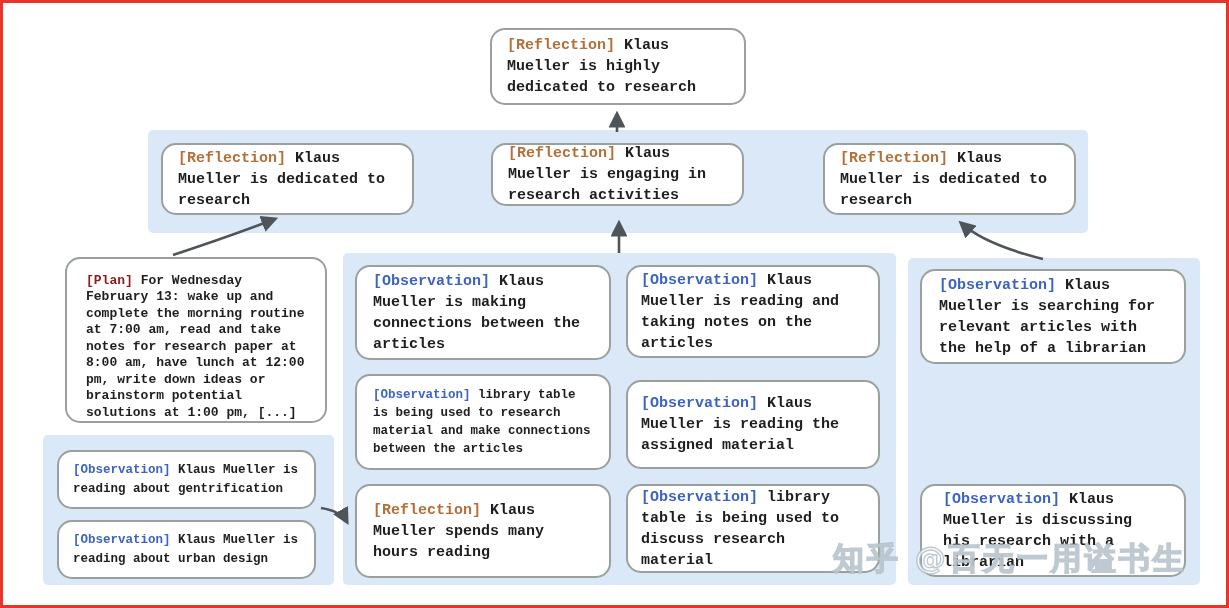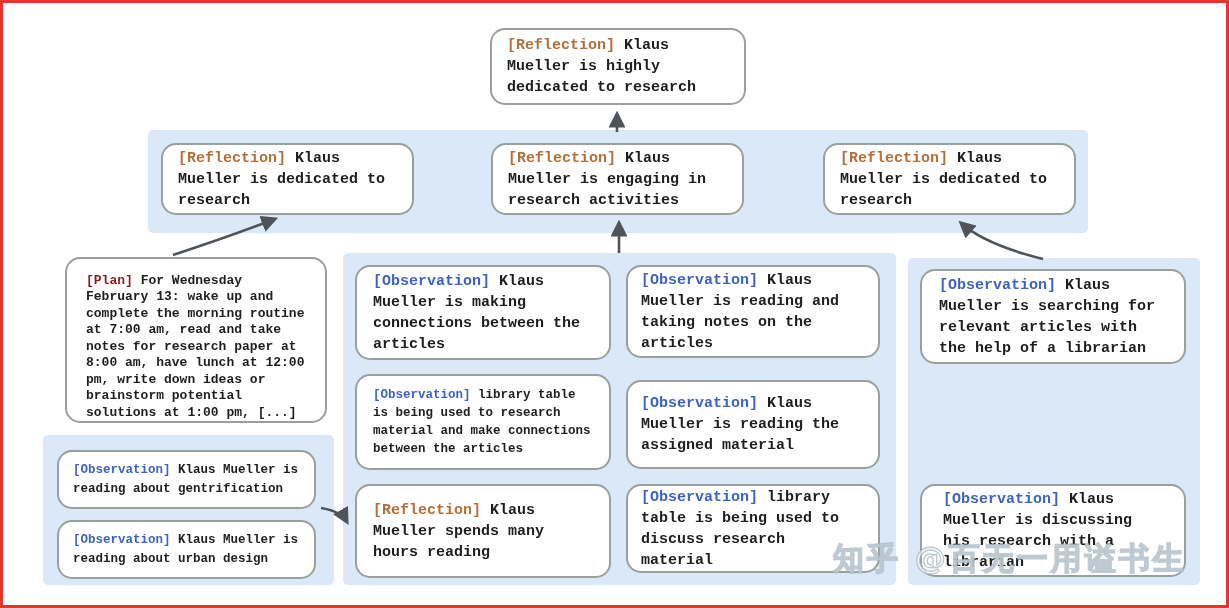--- a/index.html
+++ b/index.html
@@ -52,21 +52,21 @@
     <path d="M318 505 Q338 508 344 519" stroke="#4e545a" stroke-width="2.6" fill="none" marker-end="url(#ah)"></path>
   </svg>
 
   <div class="node main" style="left:487px;top:25px;width:256px;height:77px;padding:0 15px">
     <div class="txt"><span class="t-ref">[Reflection]</span> <span>Klaus Mueller is highly dedicated to research</span></div>
   </div>
 
   <div class="node main" style="left:158px;top:140px;width:253px;height:72px;padding:0 15px">
     <div class="txt"><span class="t-ref">[Reflection]</span> <span>Klaus Mueller is dedicated to research</span></div>
   </div>
-  <div class="node main" style="left:488px;top:140px;width:253px;height:72px;padding:0 15px">
+  <div class="node main" style="left:488px;top:140px;width:253px;height:63px;padding:0 15px">
     <div class="txt"><span class="t-ref">[Reflection]</span> <span>Klaus Mueller is engaging in research activities</span></div>
   </div>
   <div class="node main" style="left:820px;top:140px;width:253px;height:72px;padding:0 15px">
     <div class="txt"><span class="t-ref">[Reflection]</span> <span>Klaus Mueller is dedicated to research</span></div>
   </div>
 
   <div class="node plan-size" style="left:62px;top:254px;width:262px;height:166px;padding:0 19px">
     <div class="txt"><span class="t-plan">[Plan]</span> <span>For Wednesday February 13: wake up and complete the morning routine at 7:00 am, read and take notes for research paper at 8:00 am, have lunch at 12:00 pm, write down ideas or brainstorm potential solutions at 1:00 pm, [...]</span></div>
   </div>
 

